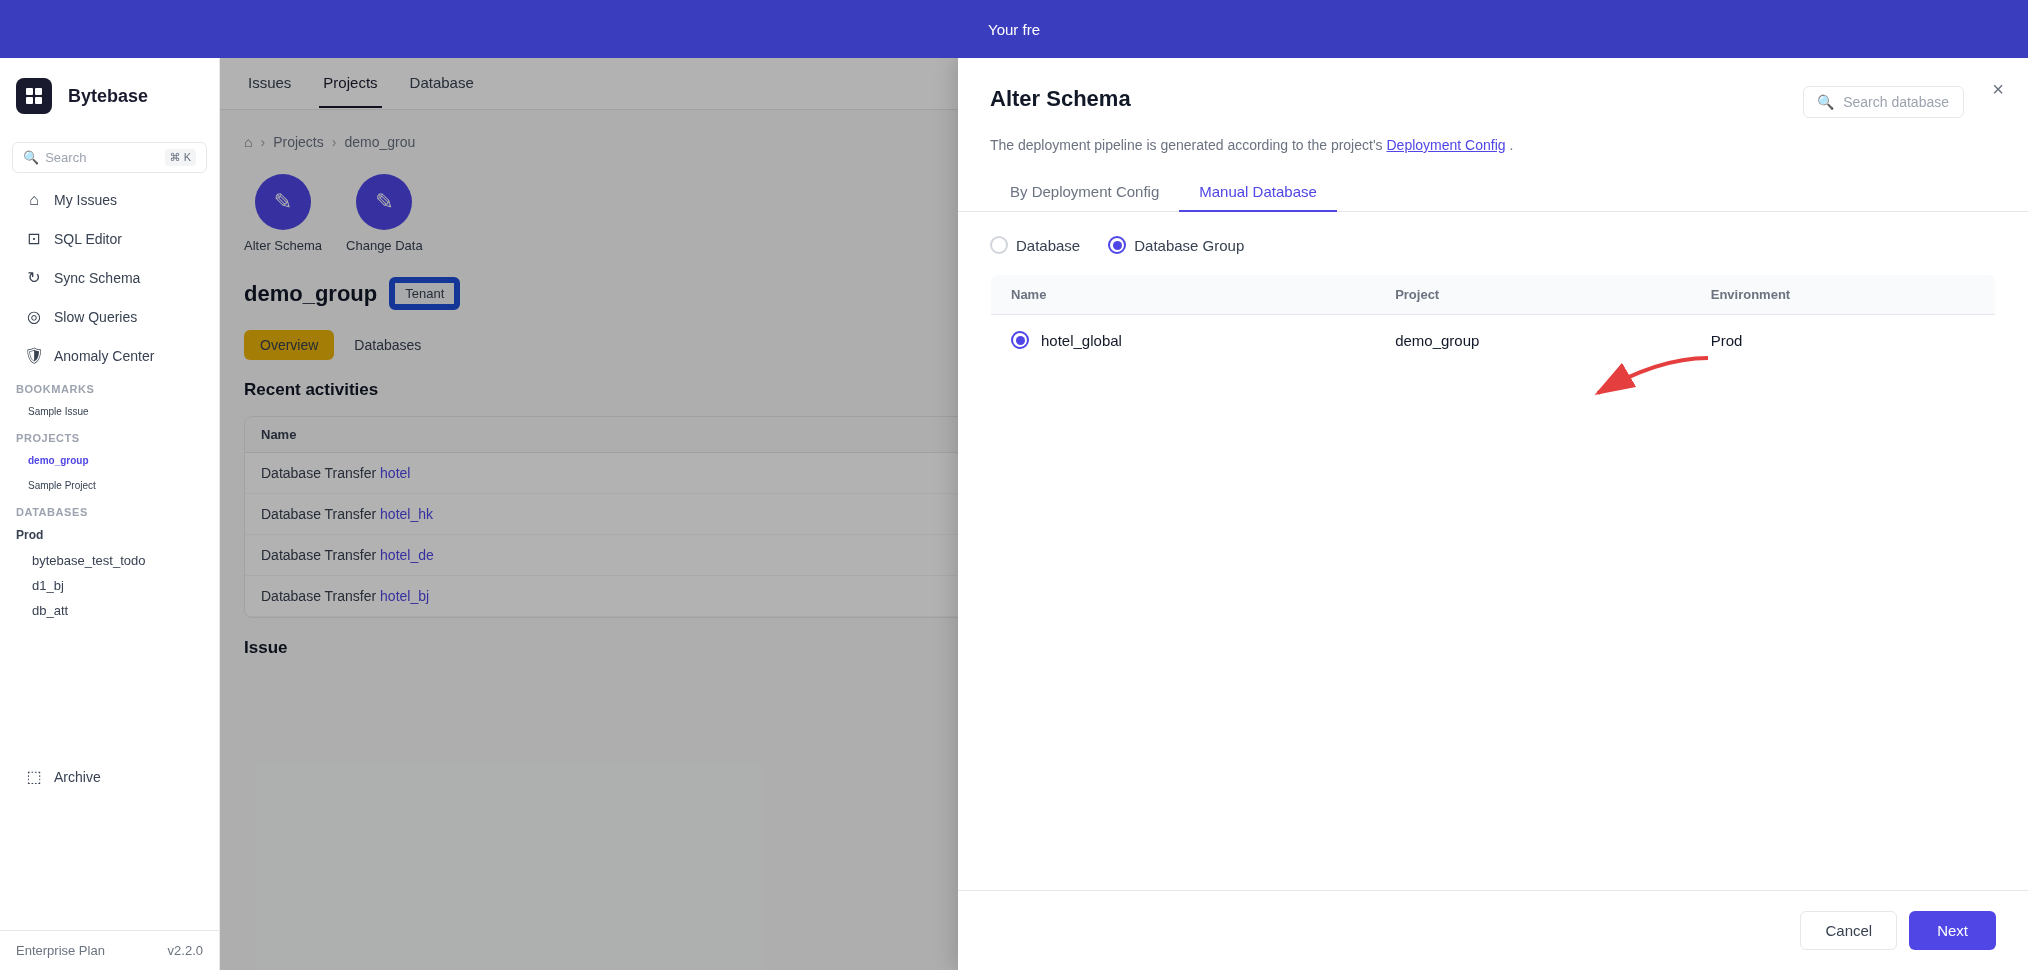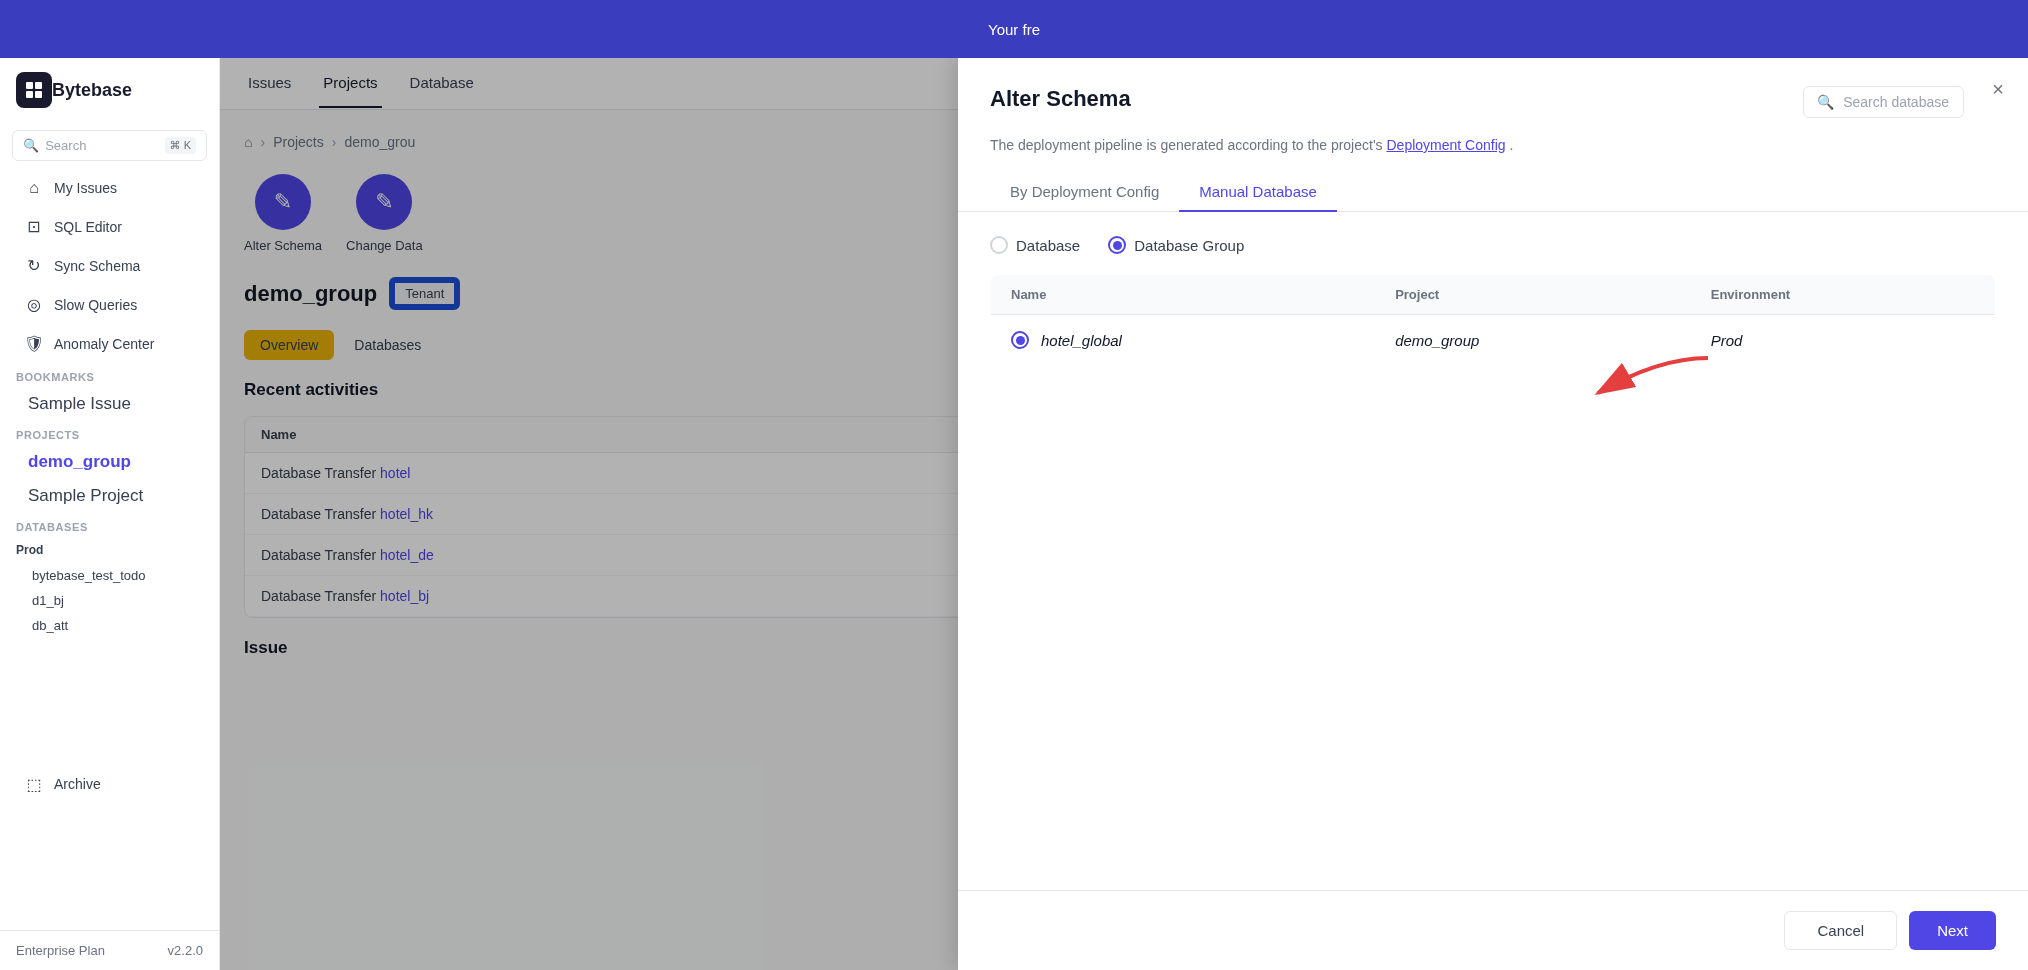--- a/index.html
+++ b/index.html
@@ -39,22 +39,22 @@
       border-right: 1px solid #e5e7eb;
       display: flex;
       flex-direction: column;
       flex-shrink: 0;
       overflow-y: auto;
     }
 
     .sidebar-logo {
       display: flex;
       align-items: center;
-      padding: 14px 16px;
-      gap: 0;
+      padding: 20px 16px;
+      gap: 16px;
     }
 
     .sidebar-logo-icon {
       width: 36px;
       height: 36px;
       background: #1a1a2e;
       border-radius: 8px;
       display: flex;
       align-items: center;
       justify-content: center;
@@ -108,21 +108,21 @@
       font-size: 11px;
       color: #9ca3af;
       padding: 8px 16px 4px;
       font-weight: 600;
       text-transform: uppercase;
       letter-spacing: 0.05em;
     }
 
     .sidebar-sub-item {
       padding: 7px 18px 7px 28px;
-      font-size: 17px;
+      font-size: 10px;
       color: #374151;
       cursor: pointer;
     }
     .sidebar-sub-item.active { color: #4f46e5; font-weight: 600; }
 
     .sidebar-db-label {
       padding: 6px 16px;
       font-size: 12px;
       font-weight: 700;
       color: #374151;
@@ -475,35 +475,34 @@
     .db-table td {
       padding: 16px 20px;
       font-size: 15px;
       color: #111827;
       border-bottom: 1px solid #f3f4f6;
       background: white;
     }
 
     .db-table tr:last-child td {
       border-bottom: none;
-      font-style: italic;
     }
 
     
     .modal-footer {
       padding: 20px 32px;
       border-top: 1px solid #e5e7eb;
       display: flex;
       justify-content: flex-end;
       gap: 12px;
       flex-shrink: 0;
     }
 
     .btn-cancel {
-      padding: 10px 32px;
+      padding: 10px 24px;
       border: 1px solid #e5e7eb;
       border-radius: 6px;
       background: white;
       font-size: 15px;
       color: #374151;
       cursor: pointer;
     }
 
     .btn-next {
       padding: 10px 28px;

